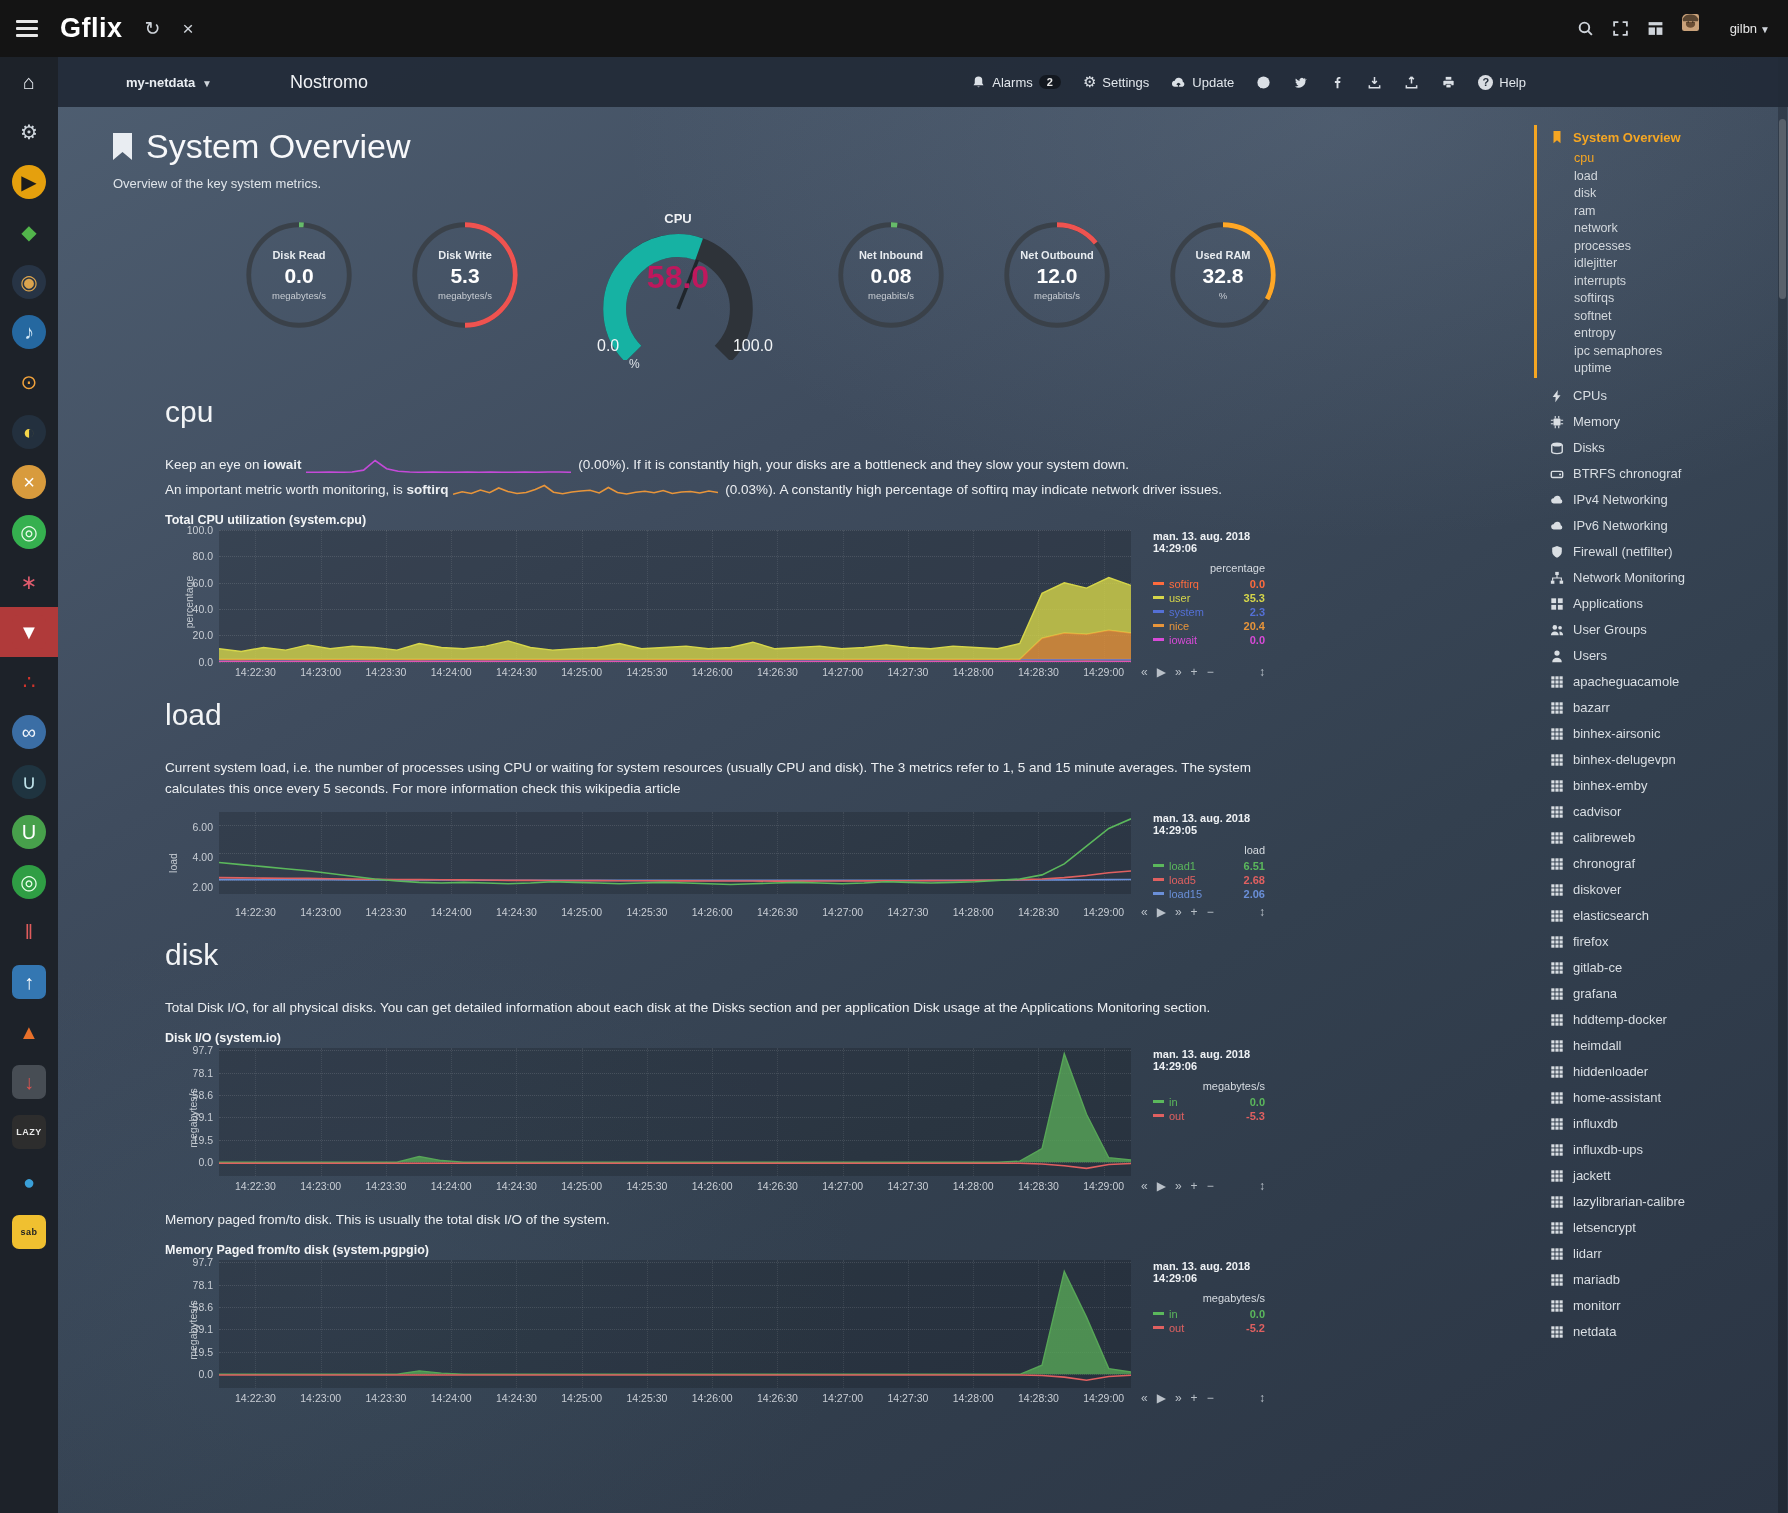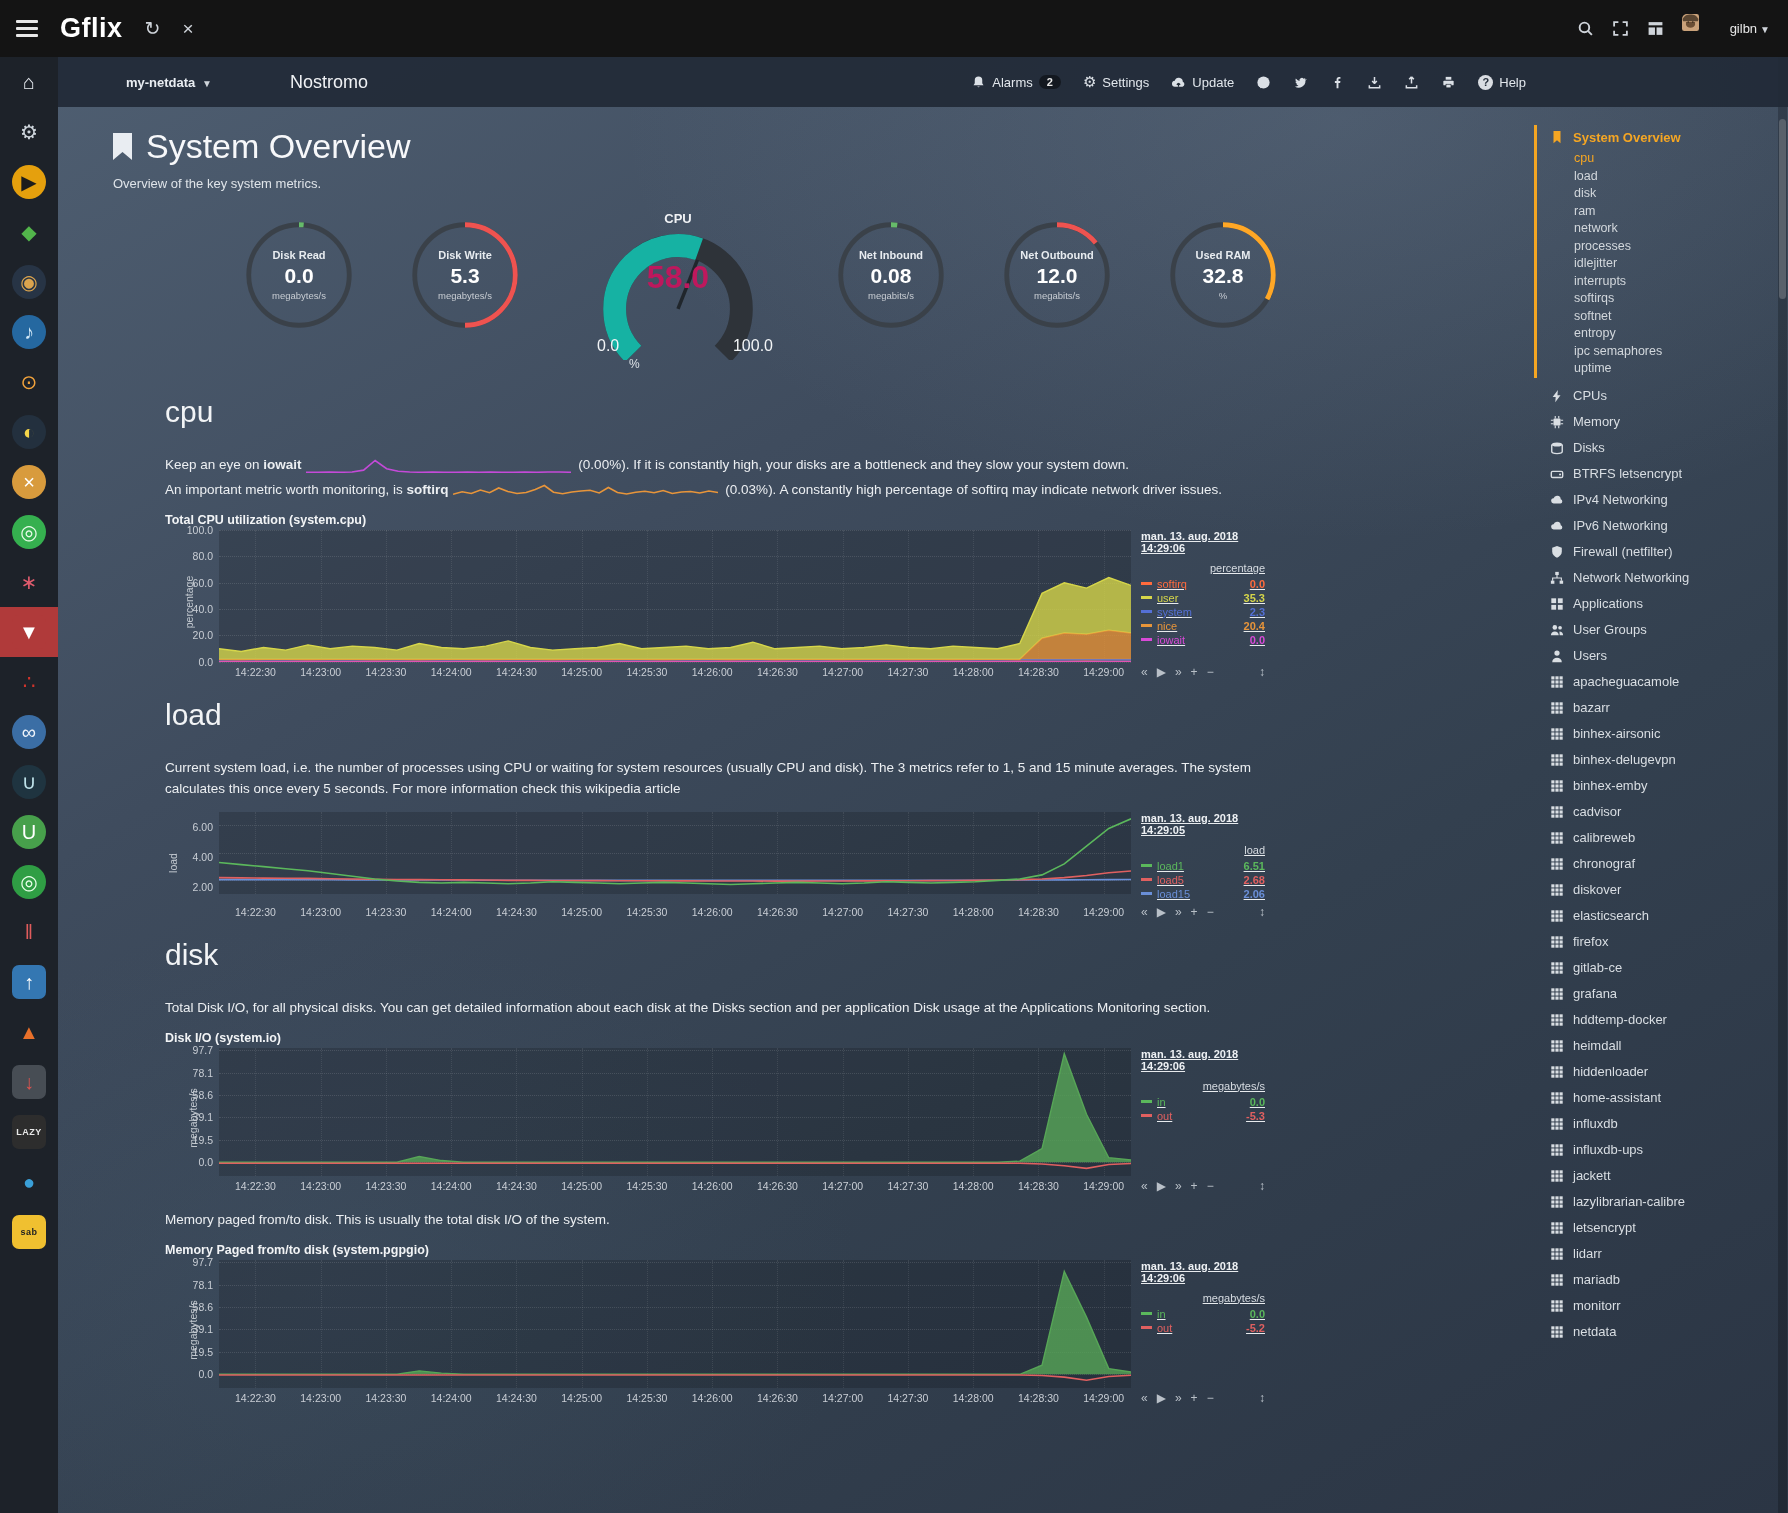--- a/index.html
+++ b/index.html
@@ -85,21 +85,21 @@
   .ch-body { display:flex; }
   .ch-ylab { width:14px; position:relative; }
   .ch-ylab span { position:absolute; top:50%; left:-2px; transform:rotate(-90deg) translateX(0); transform-origin:center;
     font-size:10.5px; color:#c3c9d0; white-space:nowrap; display:block; }
   .ch-yaxis { width:40px; position:relative; }
   .ytick { position:absolute; right:6px; transform:translateY(-50%); font-size:10.5px; color:#c9ced5; }
   .ch-plot { flex:1; position:relative; background:rgba(0,0,0,.17); }
   .gridline { position:absolute; left:0; right:0; border-top:1px dotted rgba(255,255,255,.12); }
   .vgrid { position:absolute; top:0; bottom:0; border-left:1px dotted rgba(255,255,255,.09); }
   .ch-plot svg { position:absolute; inset:0; width:100%; height:100%; }
-  .ch-right { width:134px; padding-left:10px; font-size:11px;text-decoration:underline; }
+  .ch-right { width:134px; padding-left:22px; font-size:11px; }
   .ch-date { font-weight:bold; color:#eef1f4; }
   .ch-time { font-weight:bold; color:#eef1f4; margin-bottom:8px; }
   .ch-unit { text-align:right; color:#d6dbe1; margin-bottom:4px; }
   .lg-row { display:flex; align-items:center; margin-bottom:2px; cursor:pointer; }
   .lg-mark { width:11px; height:3px; margin-right:5px; }
   .lg-name { font-size:11px; }
   .lg-val { margin-left:auto; font-weight:bold; font-size:11px; }
   .ch-foot { display:flex; margin-top:2px; }
   .ch-foot .spacer { width:54px; }
   .ch-xaxis { flex:1; position:relative; height:16px; }
@@ -812,21 +812,21 @@
         </svg>
         <span>Disks</span>
       </div>
     </div>
     <div class="menu-sec">
       <div class="ms-row">
         <svg viewBox="0 0 16 16" fill="currentColor">
           <rect x="1.5" y="5" width="13" height="7" rx="1.5" fill="none" stroke="currentColor" stroke-width="1.6"></rect>
           <circle cx="11.5" cy="8.5" r="1.2"></circle>
         </svg>
-        <span>BTRFS letsencrypt</span>
+        <span>BTRFS chronograf</span>
       </div>
     </div>
     <div class="menu-sec">
       <div class="ms-row">
         <svg viewBox="0 0 16 16" fill="currentColor">
           <path d="M4.5 12a3 3 0 01-.4-6A4.2 4.2 0 0112.3 7 2.6 2.6 0 0112 12z"></path>
         </svg>
         <span>IPv4 Networking</span>
       </div>
     </div>
@@ -847,21 +847,21 @@
       </div>
     </div>
     <div class="menu-sec">
       <div class="ms-row">
         <svg viewBox="0 0 16 16" fill="currentColor">
           <rect x="6" y="1" width="4" height="3.6"></rect>
           <rect x="1" y="11" width="4" height="3.6"></rect>
           <rect x="11" y="11" width="4" height="3.6"></rect>
           <path d="M8 4.6V8M3 11V8h10v3" fill="none" stroke="currentColor" stroke-width="1.3"></path>
         </svg>
-        <span>Network Networking</span>
+        <span>Network Monitoring</span>
       </div>
     </div>
     <div class="menu-sec">
       <div class="ms-row">
         <svg viewBox="0 0 16 16" fill="currentColor">
           <rect x="1.5" y="1.5" width="5.5" height="5.5"></rect>
           <rect x="9" y="1.5" width="5.5" height="5.5"></rect>
           <rect x="1.5" y="9" width="5.5" height="5.5"></rect>
           <rect x="9" y="9" width="5.5" height="5.5"></rect>
         </svg>

